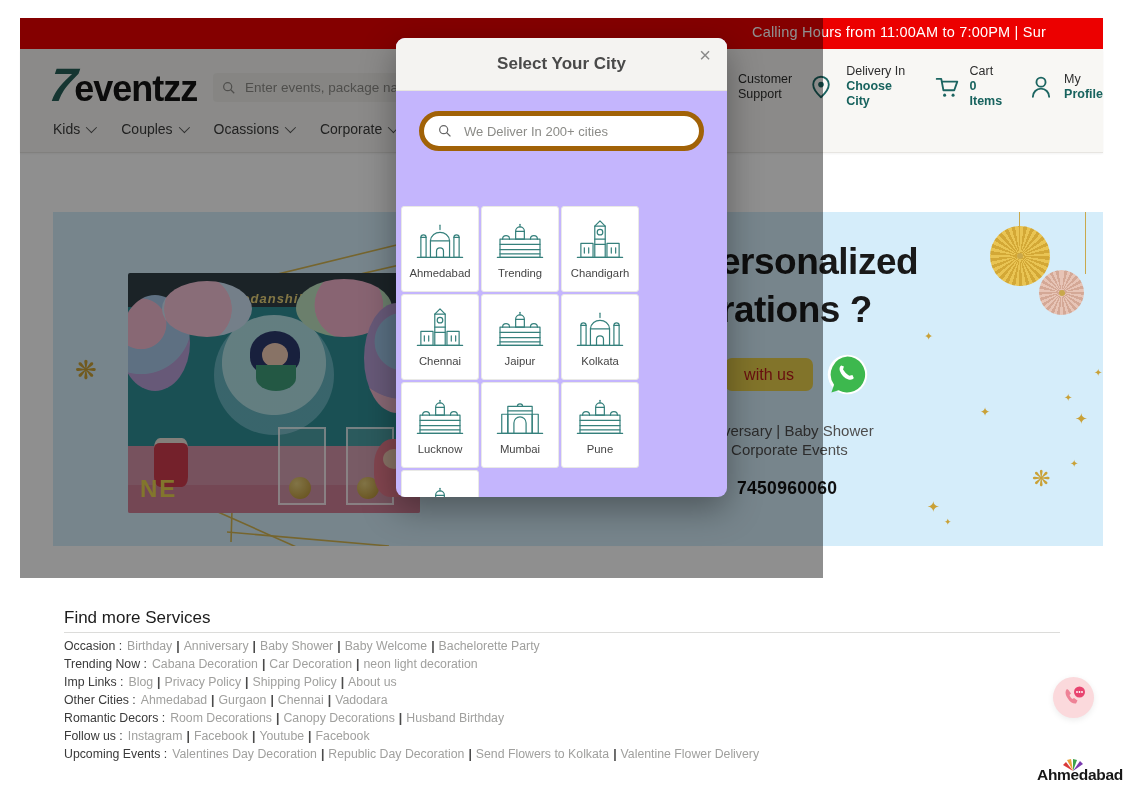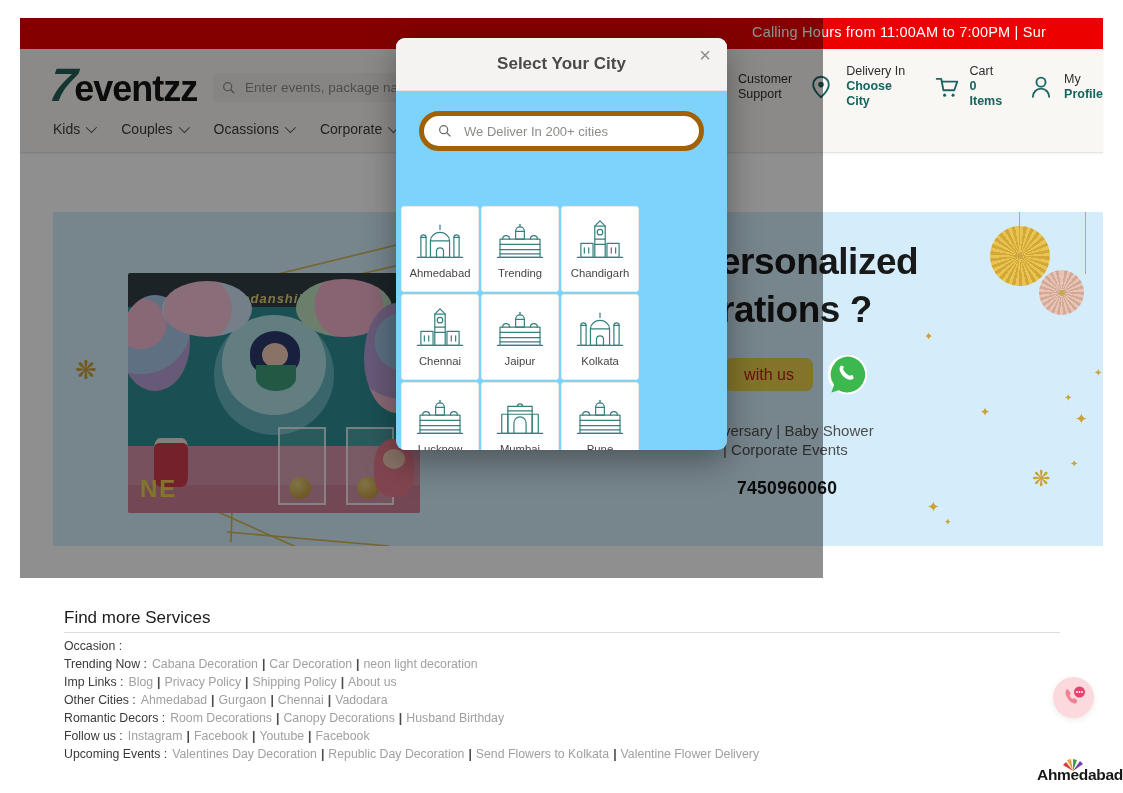--- a/index.html
+++ b/index.html
@@ -58,21 +58,21 @@
   #photo .floor-deck{position:absolute;left:0;bottom:0;width:100%;height:28px;background:#cf7f97;}
   .abox{position:absolute;width:44px;height:74px;border:2px solid rgba(255,255,255,.75);background:rgba(220,240,245,.18);}
   .gold-ball{position:absolute;width:22px;height:22px;border-radius:50%;background:radial-gradient(circle at 35% 30%,#e7cf7e,#b58d2e);}
   #photo .letters{position:absolute;left:12px;bottom:10px;color:#e8d34f;font-weight:800;font-size:24px;letter-spacing:2px;}
   #photo .drum{position:absolute;left:26px;bottom:26px;width:34px;height:44px;background:#cf3b4e;border-radius:6px/10px;border-top:5px solid #e9e2da;}
   #photo .doll{position:absolute;right:6px;bottom:16px;width:40px;height:58px;background:#e87b8e;border-radius:45% 45% 40% 40%;}
   #photo .doll::after{content:"";position:absolute;left:9px;top:10px;width:22px;height:20px;border-radius:50%;background:#f3cdb6;}
 
   
   #dim{left:20px;top:18px;width:803px;height:560px;background:rgba(0,0,0,.44);z-index:40;}
-  #modal{left:396px;top:38px;width:331px;height:412px;background:#7dd3fc;border-radius:9px;z-index:60;box-shadow:0 12px 34px rgba(0,0,0,.35);overflow:hidden;}
+  #modal{left:396px;top:38px;width:331px;height:459px;background:#c4b5fd;border-radius:9px;z-index:60;box-shadow:0 12px 34px rgba(0,0,0,.35);overflow:hidden;}
   #modal-head{position:relative;height:52px;background:#f4f3f1;border-bottom:1px solid #e6e4e0;}
   #modal-title{text-align:center;line-height:52px;font-size:17px;font-weight:700;color:#4a4a4a;}
   #modal-close{position:absolute;right:10px;top:4px;font-size:20px;color:#8a8a8a;cursor:pointer;padding:2px 6px;}
   #modal-search{margin:20px auto 0;width:285px;height:40px;border:5px solid #a16207;border-radius:21px;display:flex;align-items:center;padding:0 14px;box-sizing:border-box;background:#fff;}
   #modal-search input{border:none;outline:none;background:transparent;font-size:13px;color:#444;margin-left:10px;width:100%;font-family:"Liberation Sans",sans-serif;}
   #modal-search input::placeholder{color:#8b8b87;}
   #city-grid{position:absolute;left:5px;top:168px;width:240px;display:grid;grid-template-columns:repeat(3,78px);grid-auto-rows:86px;gap:2px;}
   .city-card{border:1px solid #e9e9e6;border-radius:3px;display:flex;flex-direction:column;align-items:center;justify-content:center;cursor:pointer;background:#fff;}
   .city-card svg{display:none;width:56px;height:40px;stroke:#35807c;fill:none;stroke-width:1.4;stroke-linecap:round;stroke-linejoin:round;}
   .city-card[data-icon="dome"] .ic-dome{display:block;}
@@ -434,20 +434,21 @@
       </div>
     <div id="view-more">View More Cities</div>
   </div>
 
   <div id="svc-head" class="abs">Find more Services</div>
   <div id="svc-hr" class="abs"></div>
   <div id="svc-rows" class="abs">
 
   <div class="svc-row">
       <span class="svc-label">Occasion :</span>
+      <span class="svc-links"><span class="svc-link">Birthday</span><span class="svc-sep">|</span><span class="svc-link">Anniversary</span><span class="svc-sep">|</span><span class="svc-link">Baby Shower</span><span class="svc-sep">|</span><span class="svc-link">Baby Welcome</span><span class="svc-sep">|</span><span class="svc-link">Bachelorette Party</span></span>
     </div>
       <div class="svc-row">
       <span class="svc-label">Trending Now :</span>
       <span class="svc-links"><span class="svc-link">Cabana Decoration</span><span class="svc-sep">|</span><span class="svc-link">Car Decoration</span><span class="svc-sep">|</span><span class="svc-link">neon light decoration</span></span>
     </div>
       <div class="svc-row">
       <span class="svc-label">Imp Links :</span>
       <span class="svc-links"><span class="svc-link">Blog</span><span class="svc-sep">|</span><span class="svc-link">Privacy Policy</span><span class="svc-sep">|</span><span class="svc-link">Shipping Policy</span><span class="svc-sep">|</span><span class="svc-link">About us</span></span>
     </div>
       <div class="svc-row">

